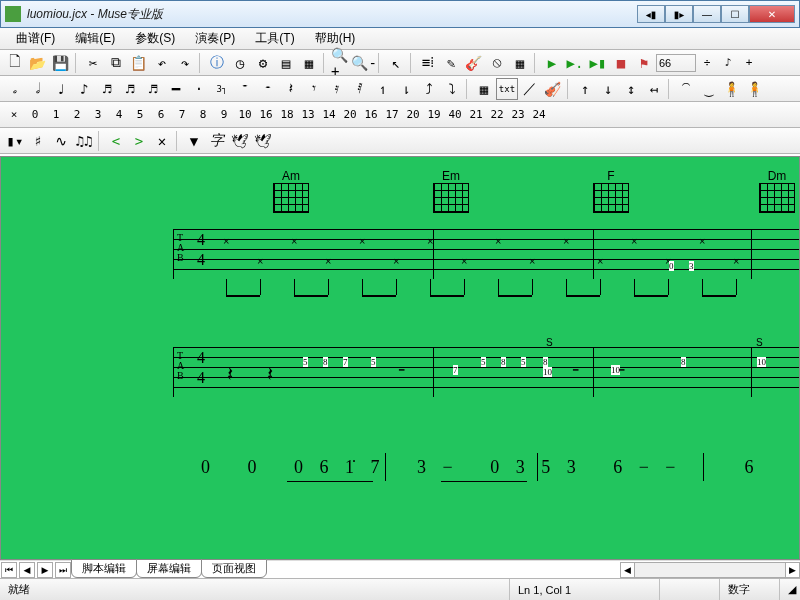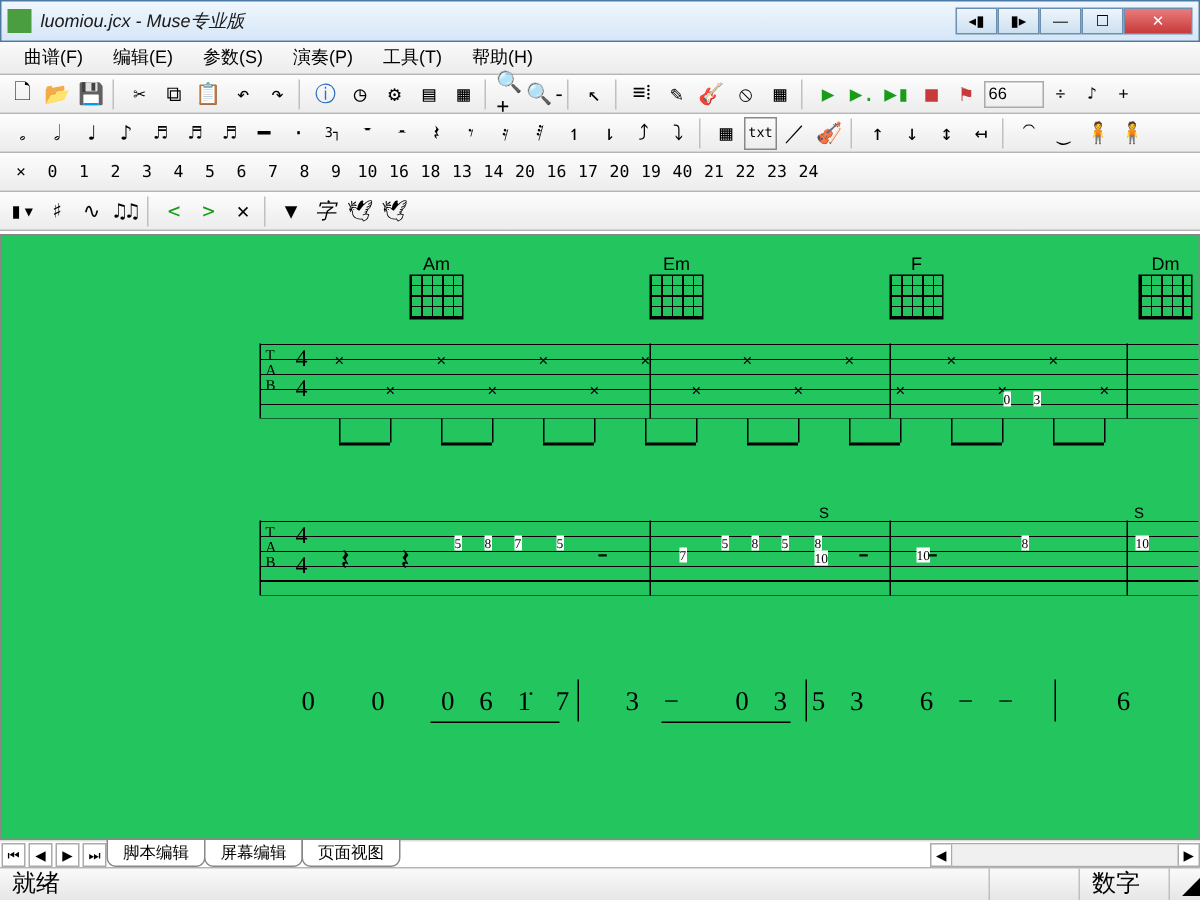--- a/index.html
+++ b/index.html
@@ -42,21 +42,21 @@
 .tabs { position: absolute; bottom: 22px; left: 0; right: 0; height: 18px; display: flex; align-items: flex-end; font-size: 11px; background: #fff; border-top: 1px solid #ddd; }
 .tab { padding: 1px 10px; border: 1px solid #888; border-top-left-radius: 0; border-top-right-radius: 0; border-bottom-left-radius: 6px; border-bottom-right-radius: 6px; margin-left: -1px; cursor: pointer; background: #fff; }
 .tab.active { background: #fff; font-weight: normal; }
 .tabs .sheetarrow { width: 16px; height: 16px; border: 1px solid #aaa; margin: 0 1px; font-size: 9px; display: flex; align-items: center; justify-content: center; }
 .tabs .spacer { flex: 1; }
 .hscroll { width: 180px; height: 16px; border: 1px solid #aaa; display: flex; }
 .hscroll .a { width: 14px; border-right: 1px solid #aaa; display: flex; align-items: center; justify-content: center; font-size: 9px; }
 .hscroll .a:last-child { border-left: 1px solid #aaa; border-right: none; }
 .hscroll .track { flex: 1; background: #f0f0f0; }
 
-.statusbar { position: absolute; bottom: 0; left: 0; right: 0; height: 22px; background: linear-gradient(#fafafa, #e6e6e6); border-top: 1px solid #b5b5b5; display: flex; align-items: center; font-size: 16px; }
+.statusbar { position: absolute; bottom: 0; left: 0; right: 0; height: 22px; background: linear-gradient(#fafafa, #e6e6e6); border-top: 1px solid #b5b5b5; display: flex; align-items: center; font-size: 11px; }
 .statusbar .cell { padding: 0 8px; border-right: 1px solid #c0c0c0; height: 100%; display: flex; align-items: center; }
 .statusbar .flex { flex: 1; }
 </style>
 </head>
 <body>
 
 <div class="titlebar">
   <div class="icon"></div>
   <div class="title">luomiou.jcx - Muse专业版</div>
   <div class="winbtns">
@@ -333,16 +333,17 @@
   <div class="spacer"></div>
   <div class="hscroll">
     <div class="a">◀</div>
     <div class="track"></div>
     <div class="a">▶</div>
   </div>
 </div>
 
 <div class="statusbar">
   <div class="cell flex">就绪</div>
+  <div class="cell" style="width:150px">Ln 1, Col 1</div>
   <div class="cell" style="width:60px"></div>
   <div class="cell" style="width:60px">数字</div>
   <div class="cell" style="width:20px;border:none">◢</div>
 </div>
 
 </body></html>

